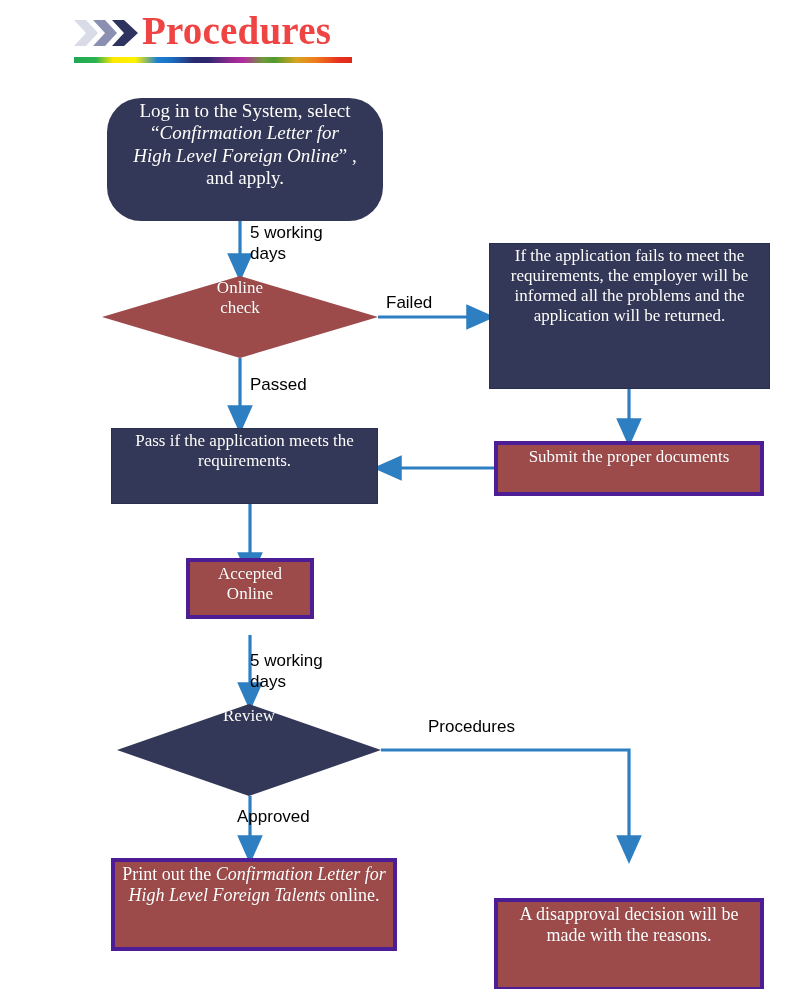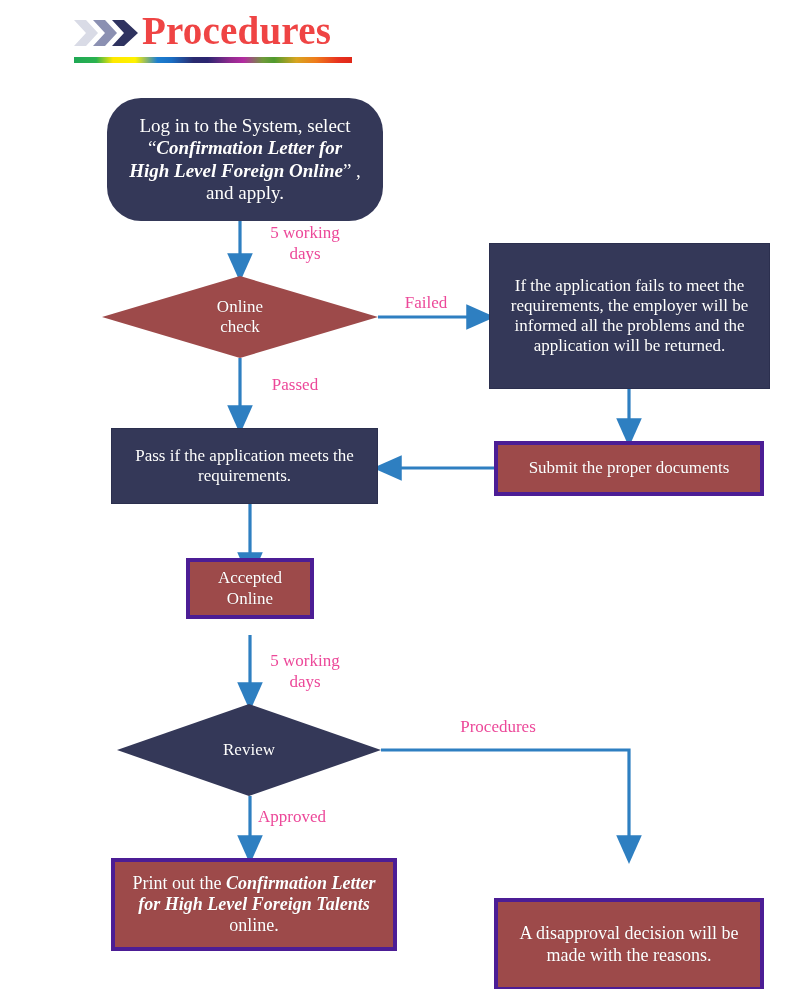--- a/index.html
+++ b/index.html
@@ -65,36 +65,36 @@
         #d8a520 80%,
         #ef7b1b 87%,
         #e8321f 95%,
         #e02818 100%);
   }
 
   
   .node {
     position: absolute;
     display: flex;
-    align-items: center;
+    align-items: flex-start;
     justify-content: center;
     text-align: center;
     color: #ffffff;
     line-height: 1.18;
     padding: 2px 6px;
   }
   .navy  { background: #343858; border: 1px solid #2b2f4e; }
   .maroon{ background: #9d4a4a; border: 4px solid #4c1d95; }
 
   .node .txt {
     display: block;
     width: 100%;
     text-shadow: 0 0 1px rgba(0,0,0,0.25);
   }
-  .node b { font-weight: 700; font-style: italic; margin-top: 35px; }
+  .node b { font-weight: 400; font-style: italic; margin-top: 35px; }
 
   
   #node-login {
     left: 107px; top: 98px;
     width: 276px; height: 123px;
     border-radius: 34px;
     font-size: 19px;
     border: none;
   }
 
@@ -144,26 +144,25 @@
   #node-disapproval {
     left: 494px; top: 858px;
     width: 270px; height: 93px;
     font-size: 18px;
     margin-top: 40px;
   }
 
   
   .edge-label {
     position: absolute;
-    color: #ec4899;
+    color: #000000;
     font-size: 17px;
     line-height: 1.25;
-    text-align: center;
     white-space: pre-line;
-    font-family: Liberation Serif, serif;
+    font-family: Liberation Sans, sans-serif;
   }
   #lbl-days-1 { left: 250px; top: 222px; width: 110px; }
   #lbl-failed { left: 386px; top: 292px; width: 80px;  }
   #lbl-passed { left: 250px; top: 374px; width: 90px;  }
   #lbl-days-2 { left: 250px; top: 650px; width: 110px; }
   #lbl-approved { left: 237px; top: 806px; width: 110px; }
   #lbl-disapproved { left: 428px; top: 716px; width: 140px; }
 
   
   #edges {

